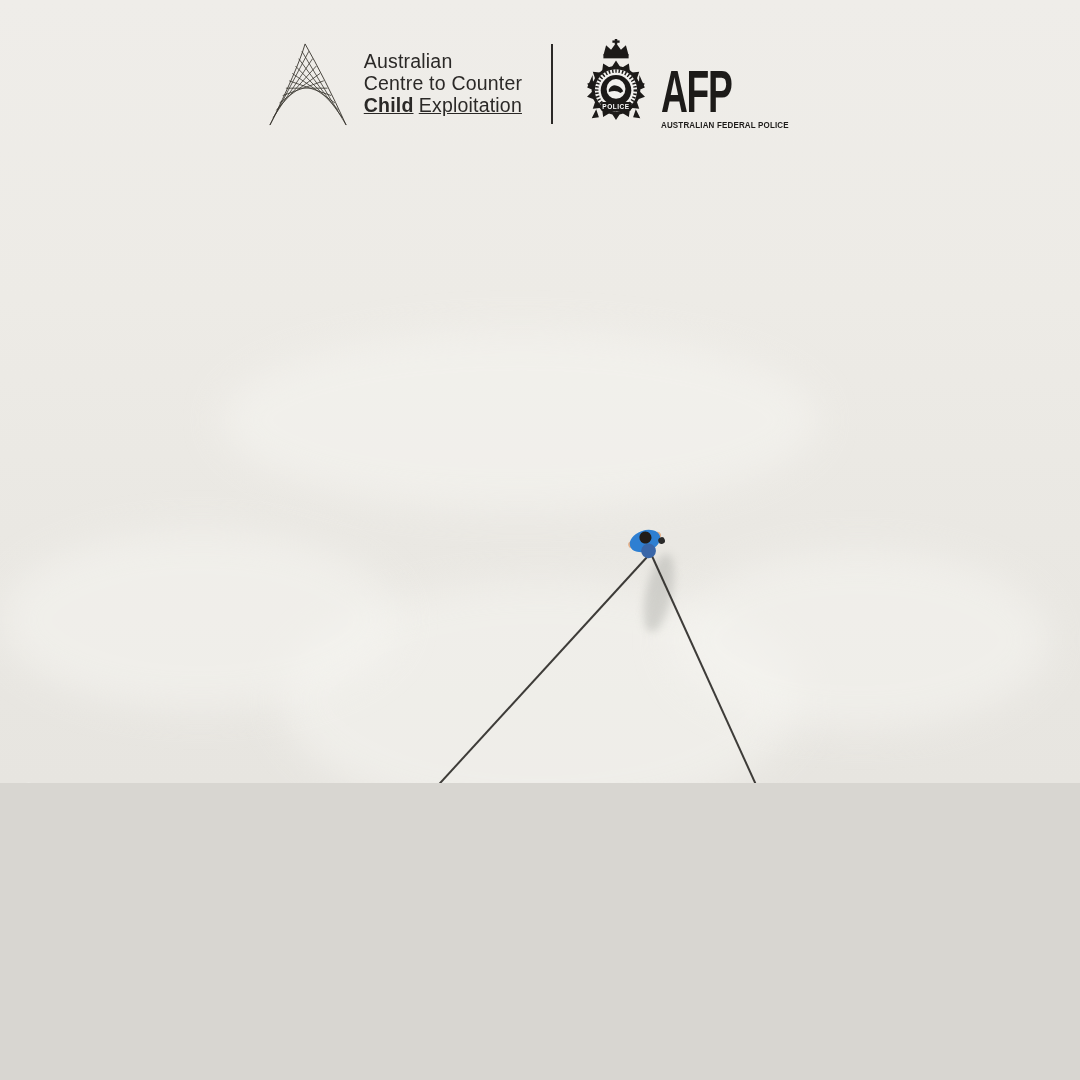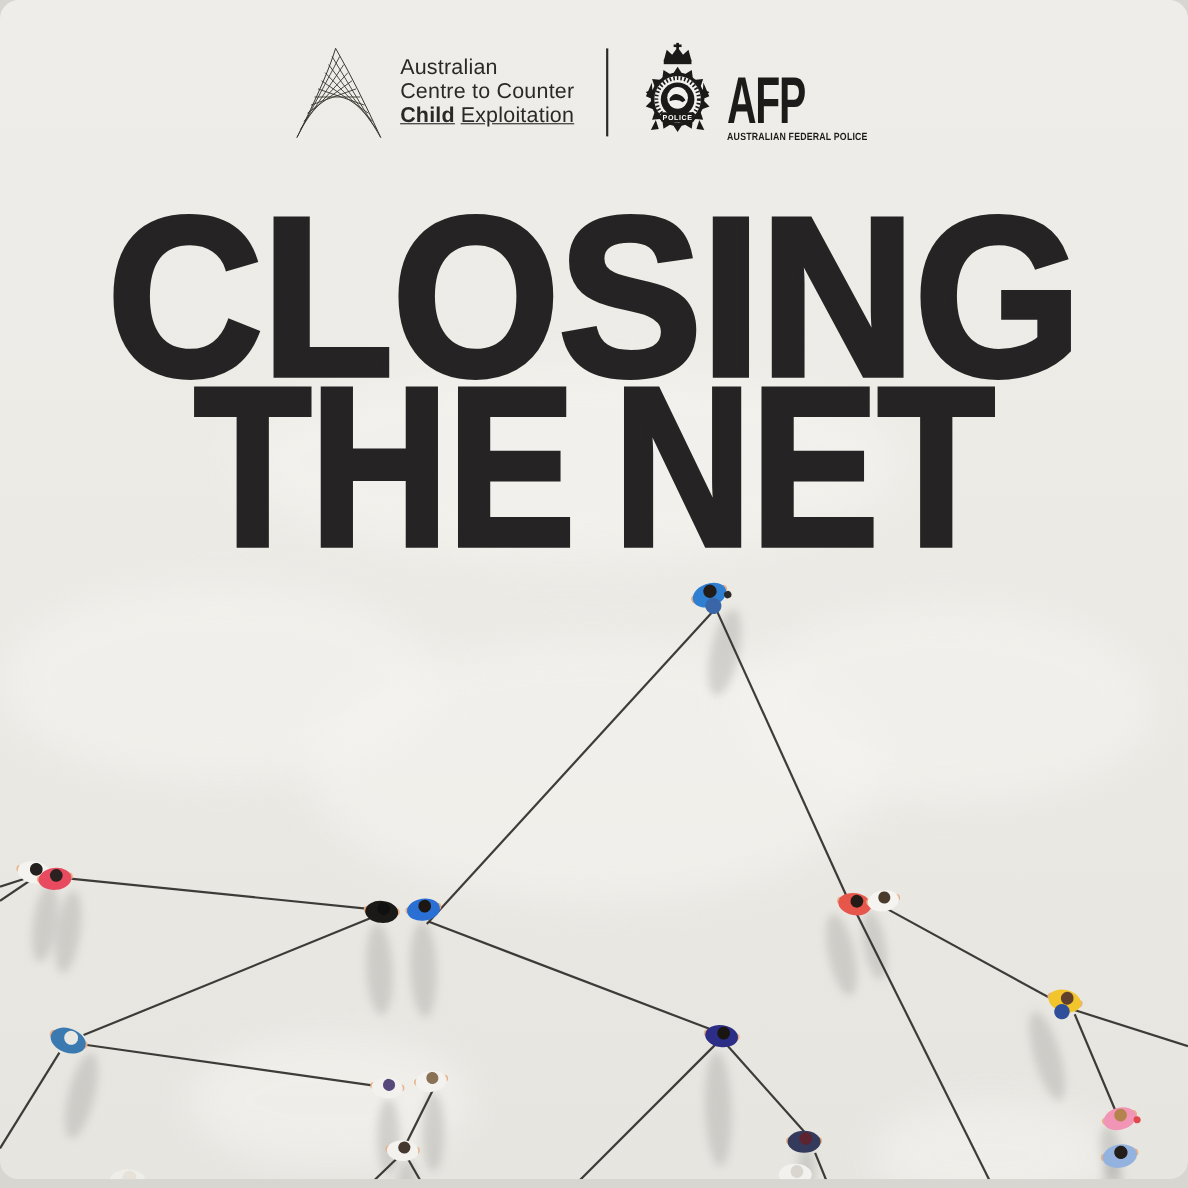--- a/index.html
+++ b/index.html
@@ -1,19 +1,19 @@
 <!DOCTYPE html>
 <html><head>
 <meta charset="utf-8">
 <style>
   html,body{margin:0;padding:0;background:#d8d6d1;}
   .poster{
-    position:relative;width:1080px;height:1072px;overflow:hidden;
+    position:relative;width:1080px;height:783px;overflow:hidden;
     background:linear-gradient(180deg,#efede9 0%,#edebe6 38%,#eae8e3 68%,#e7e5e0 100%);
-    font-family:"Liberation Sans","DejaVu Sans",sans-serif;color:#262324;border-radius:17px;
+    font-family:"Liberation Sans","DejaVu Sans",sans-serif;color:#262324;
   }
   
   .brand-bar{position:absolute;top:38px;left:0;right:0;display:flex;justify-content:center;align-items:center;}
   .accce-logo{display:flex;align-items:center;}
   .accce-arch{width:84px;height:86px;margin-right:13px;}
   .accce-text{font-size:19.5px;line-height:21.8px;letter-spacing:.2px;color:#2b2927;}
   .accce-text b{font-weight:bold;text-decoration:underline;}
   .gap{margin-left:.27em;text-decoration:underline;}
   .brand-divider{width:2px;height:80px;background:#2b2927;margin:0 27px 0 29px;}
   .afp-logo{display:flex;align-items:flex-end;}
@@ -243,18 +243,14 @@
         <text x="40" y="78" text-anchor="middle" font-family="Liberation Sans, DejaVu Sans, sans-serif" font-size="7.2" font-weight="bold" fill="#ffffff" letter-spacing="0.6">POLICE</text>
         <path d="M14,40 l-6,14 7,3 Z M66,40 l6,14 -7,3 Z M18,78 l-5,10 8,-1 Z M62,78 l5,10 -8,-1 Z" fill="#1c1a18"></path>
       </svg>
       <div class="afp-words">
         <div class="afp-acronym">AFP</div>
         <div class="afp-subtitle">AUSTRALIAN FEDERAL POLICE</div>
       </div>
     </div>
   </header>
 
-  <h1 class="headline">
-    <span class="hl1">CLOSING</span>
-    <span class="hl2">THE NET</span>
-  </h1>
 
 </div>
 
 </body></html>

